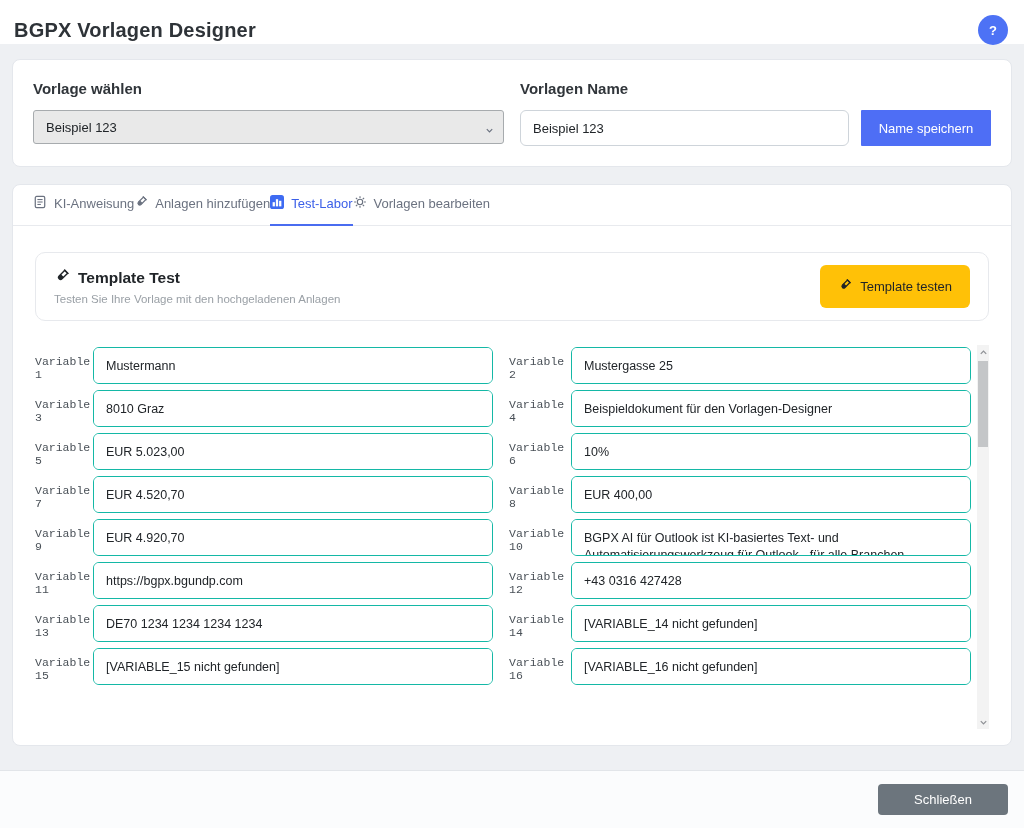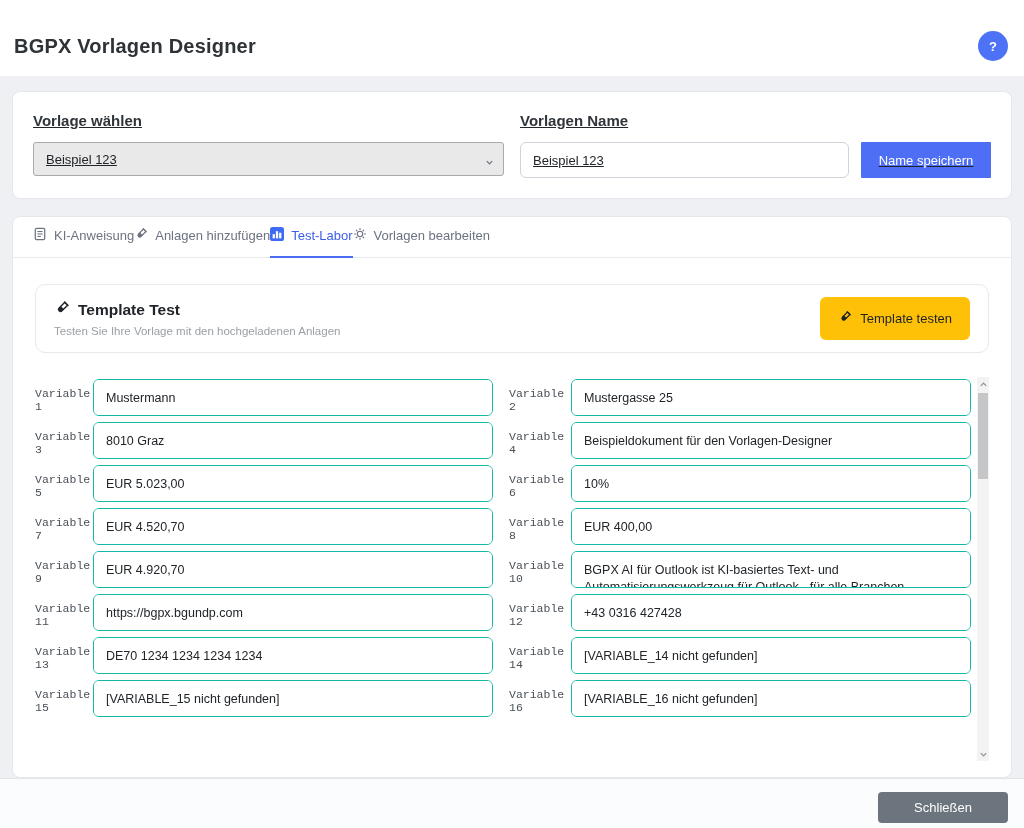--- a/index.html
+++ b/index.html
@@ -6,37 +6,37 @@
   html,body { width:1024px; height:828px; overflow:hidden; }
   body {
     font-family: "Liberation Sans", sans-serif;
     background:#eef0f3;
     color:#212529;
   }
   .page { height:828px; display:flex; flex-direction:column; }
 
   
   .app-header {
-    background:#fff; height:76px; flex:0 0 auto;
+    background:#fff; height:44px; flex:0 0 auto;
     display:flex; align-items:center; justify-content:space-between;
     padding:16px 16px 0 14px;
   }
   .app-title { font-size:20px; font-weight:700; color:#2e3338; letter-spacing:.2px; }
   .help-btn {
     width:30px; height:30px; border-radius:50%; border:none;
     background:#4d72f5; color:#fff; font-size:13px; font-weight:700;
     display:flex; align-items:center; justify-content:center; cursor:pointer;
   }
 
   
   .card {
     background:#fff; border:1px solid #e4e7ec; border-radius:8px;
     margin:0 12px;
   }
-  .card-top { margin-top:15px; padding:20px; display:grid; grid-template-columns:1fr 1fr; gap:16px;text-decoration:underline; }
+  .card-top { margin-top:15px; padding:20px; display:grid; grid-template-columns:1fr 1fr; gap:16px; }
   .field-label { font-size:15px; font-weight:700; color:#30353a; margin-bottom:13px; }
   .select-box {
     position:relative; height:34px; background:#e9e9e9;
     border:1px solid #a7abae; border-radius:3px;
     display:flex; align-items:center; padding:0 26px 0 12px;
     font-size:13px; color:#212529; cursor:pointer;
   }
   .select-box .chev { position:absolute; right:9px; top:12px; }
   .name-row { display:flex; gap:12px; }
   .text-input {

